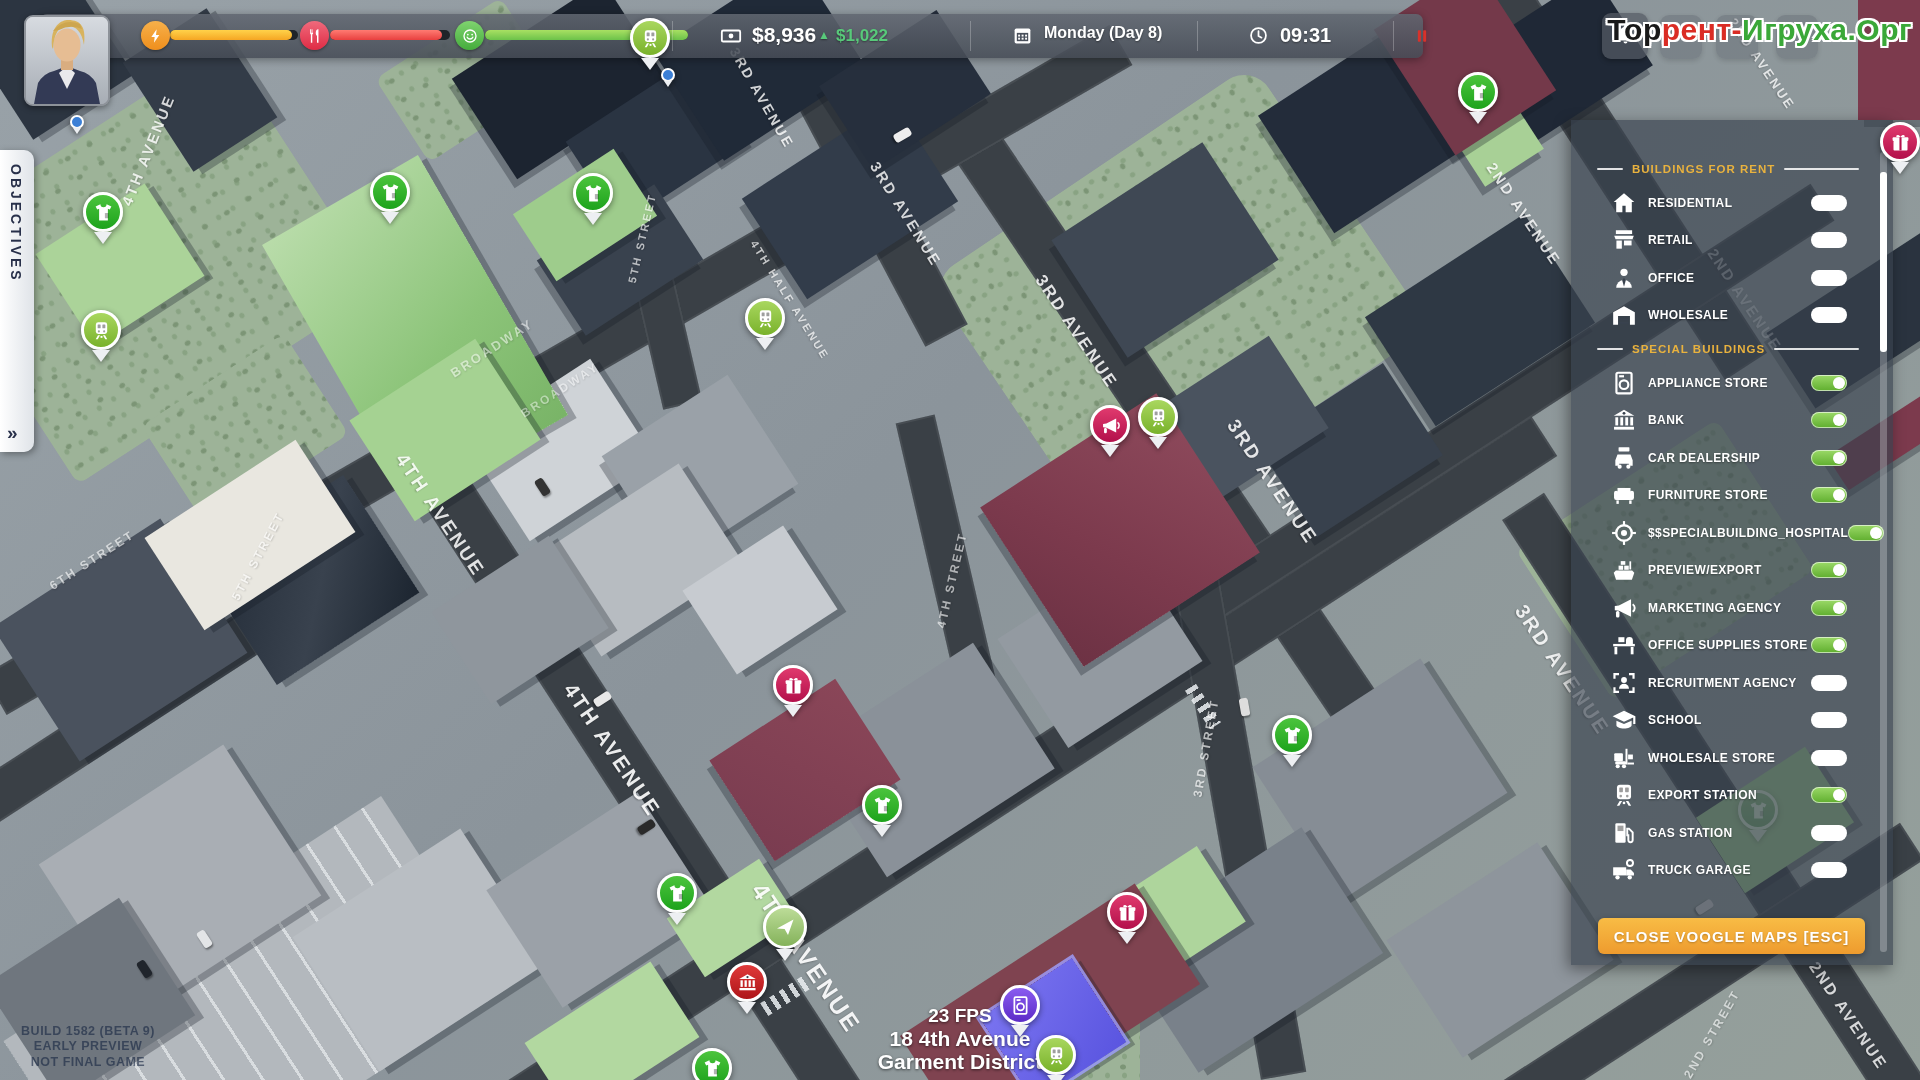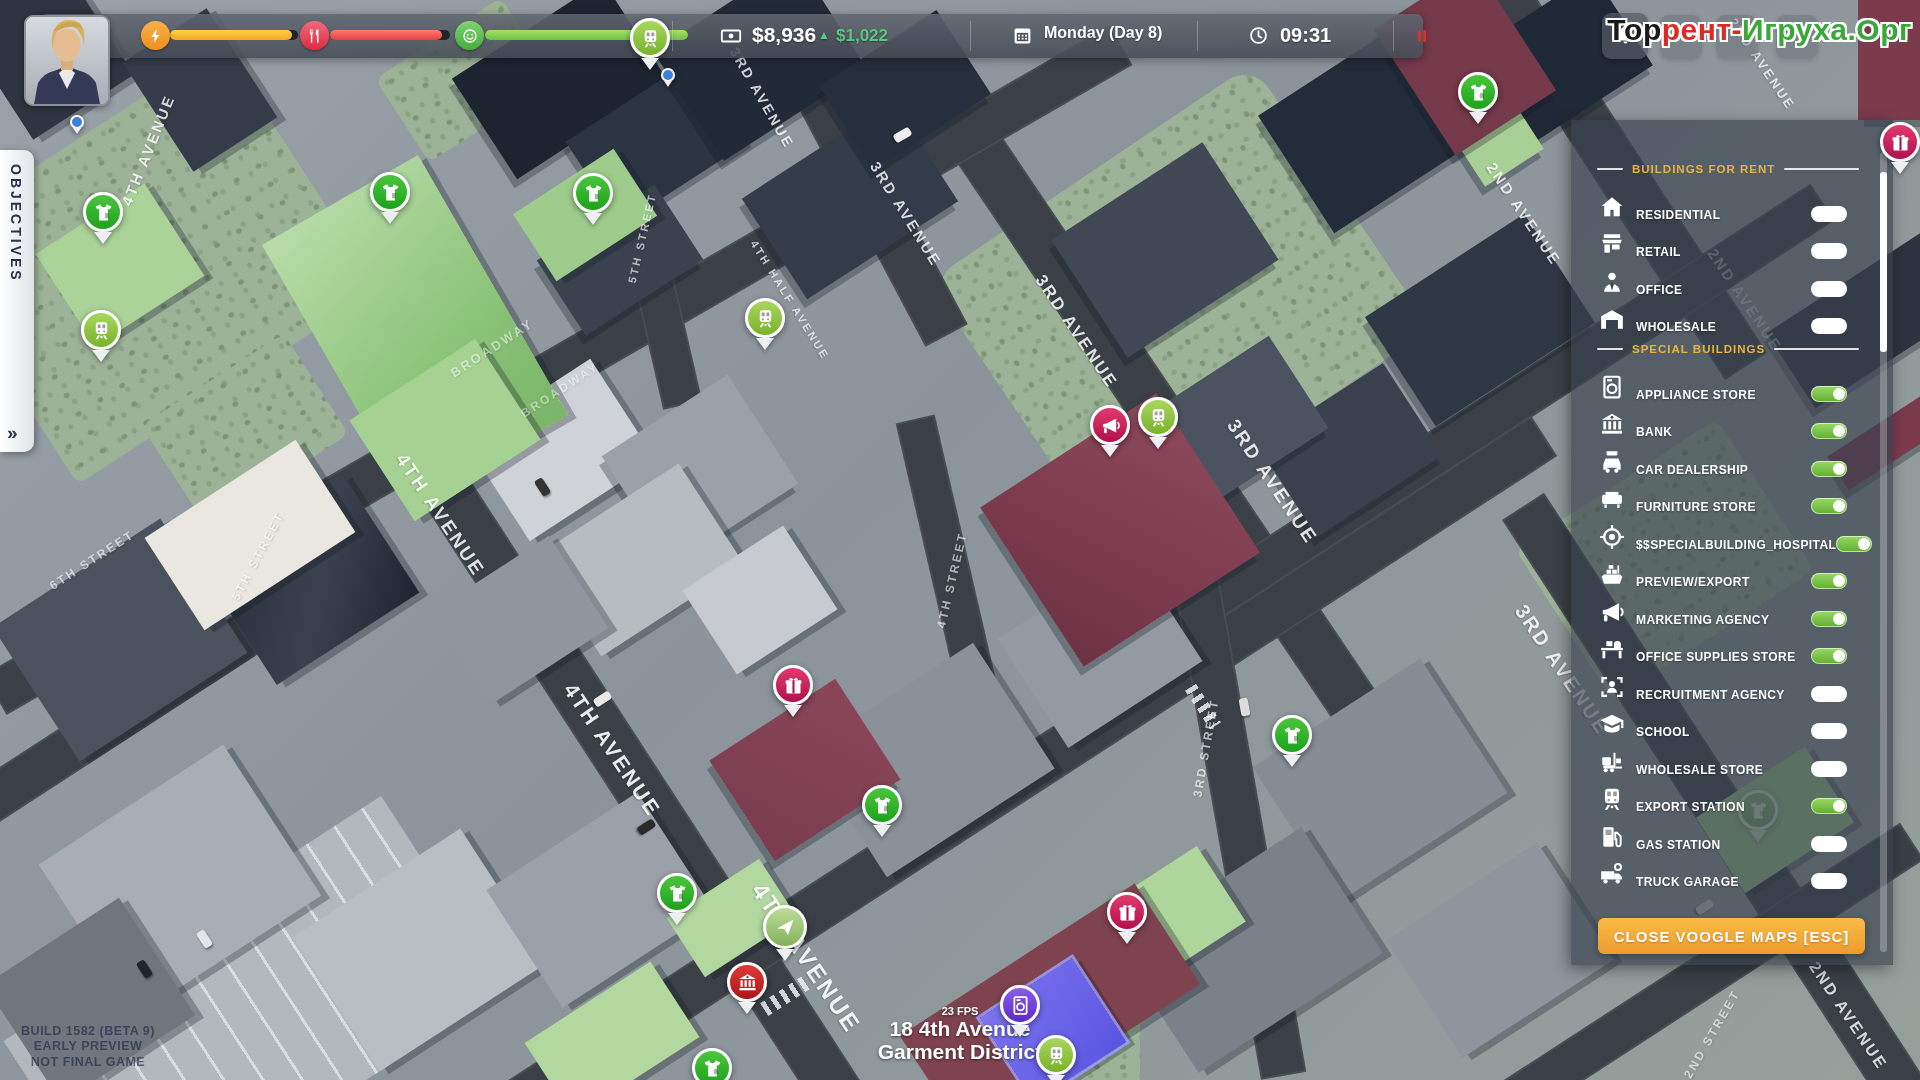--- a/index.html
+++ b/index.html
@@ -50,38 +50,38 @@
   
   #panel{position:absolute;left:1571px;top:120px;width:322px;height:845px;z-index:50;
          background:rgba(56,66,77,.66);box-shadow:-3px 4px 14px rgba(0,0,0,.4);}
   #panel-header{position:absolute;left:0;top:0;right:0;height:28px;background:linear-gradient(100deg,#fbfcfd,#c5c9cf);
          display:flex;align-items:center;padding-left:13px;font-weight:bold;font-size:14px;letter-spacing:1.5px;color:#33383e;}
   .sect-head{display:flex;align-items:center;height:30px;color:#e9b23e;font-weight:bold;font-size:11.5px;letter-spacing:1px;
          padding:0 14px;gap:9px;white-space:nowrap;}
   .sect-head .ln{height:2px;background:rgba(255,255,255,.85);border-radius:1px;}
   .sect-head .ln.l{width:26px;flex:none;}
   .sect-head .ln.r{flex:1;}
-  .frow{display:flex;align-items:flex-end;height:37.5px;padding:0 14px;}
+  .frow{display:flex;align-items:center;height:37.5px;padding:0 14px;margin-left:12px;}
   .frow .fic{width:30px;height:30px;flex:none;display:flex;align-items:center;justify-content:center;}
   .frow .fic svg{width:26px;height:26px;fill:#fff;}
   .frow .flab{flex:1;color:#fff;font-weight:bold;font-size:12px;letter-spacing:.4px;padding-left:9px;
         text-shadow:0 1px 2px rgba(0,0,0,.4);}
   .tog{width:36px;height:16px;border-radius:8px;flex:none;position:relative;margin-right:12px;}
   .tog.off{background:#fff;}
   .tog.on{background:linear-gradient(180deg,#9bd968,#5fae2e);box-shadow:inset 0 0 0 1px rgba(255,255,255,.6);}
   .tog.on::after{content:'';position:absolute;right:2px;top:2px;width:12px;height:12px;border-radius:50%;background:#fff;}
   #scrolltrack{position:absolute;right:6px;top:32px;width:7px;height:800px;background:rgba(255,255,255,.26);border-radius:3px;}
   #scrollthumb{position:absolute;right:6px;top:52px;width:7px;height:180px;background:#fff;border-radius:3px;}
   #closebtn{position:absolute;left:27px;top:798px;width:267px;height:36px;border-radius:6px;border:none;cursor:pointer;
         background:linear-gradient(180deg,#f8bc45,#ee9b2e);color:#fff;font-family:"Liberation Sans",sans-serif;
         font-weight:bold;font-size:15px;letter-spacing:1px;box-shadow:0 2px 6px rgba(0,0,0,.35);text-shadow:0 1px 2px rgba(0,0,0,.25);}
   
   #hud{position:absolute;left:960px;top:1005px;transform:translateX(-50%);text-align:center;z-index:30;color:#fff;
        text-shadow:0 1px 3px rgba(0,0,0,.6);white-space:nowrap;}
-  #hud .fps{font-size:11px;font-weight:bold;}
+  #hud .fps{font-size:19px;font-weight:bold;}
   #hud .addr{font-size:21px;font-weight:bold;line-height:1.1;}
   #buildinfo{position:absolute;left:88px;top:1024px;transform:translateX(-50%);text-align:center;z-index:30;
        color:rgba(25,38,66,.62);font-weight:bold;font-size:12.5px;line-height:1.22;letter-spacing:.5px;white-space:nowrap;}
   
   #wm{position:absolute;right:8px;top:13px;z-index:60;font-weight:800;font-size:30px;letter-spacing:.5px;white-space:nowrap;
       text-shadow:-2px -2px 0 #fff,2px -2px 0 #fff,-2px 2px 0 #fff,2px 2px 0 #fff,0 -2px 0 #fff,0 2px 0 #fff,-2px 0 0 #fff,2px 0 0 #fff;}
 </style>
 </head>
 <body>
 

